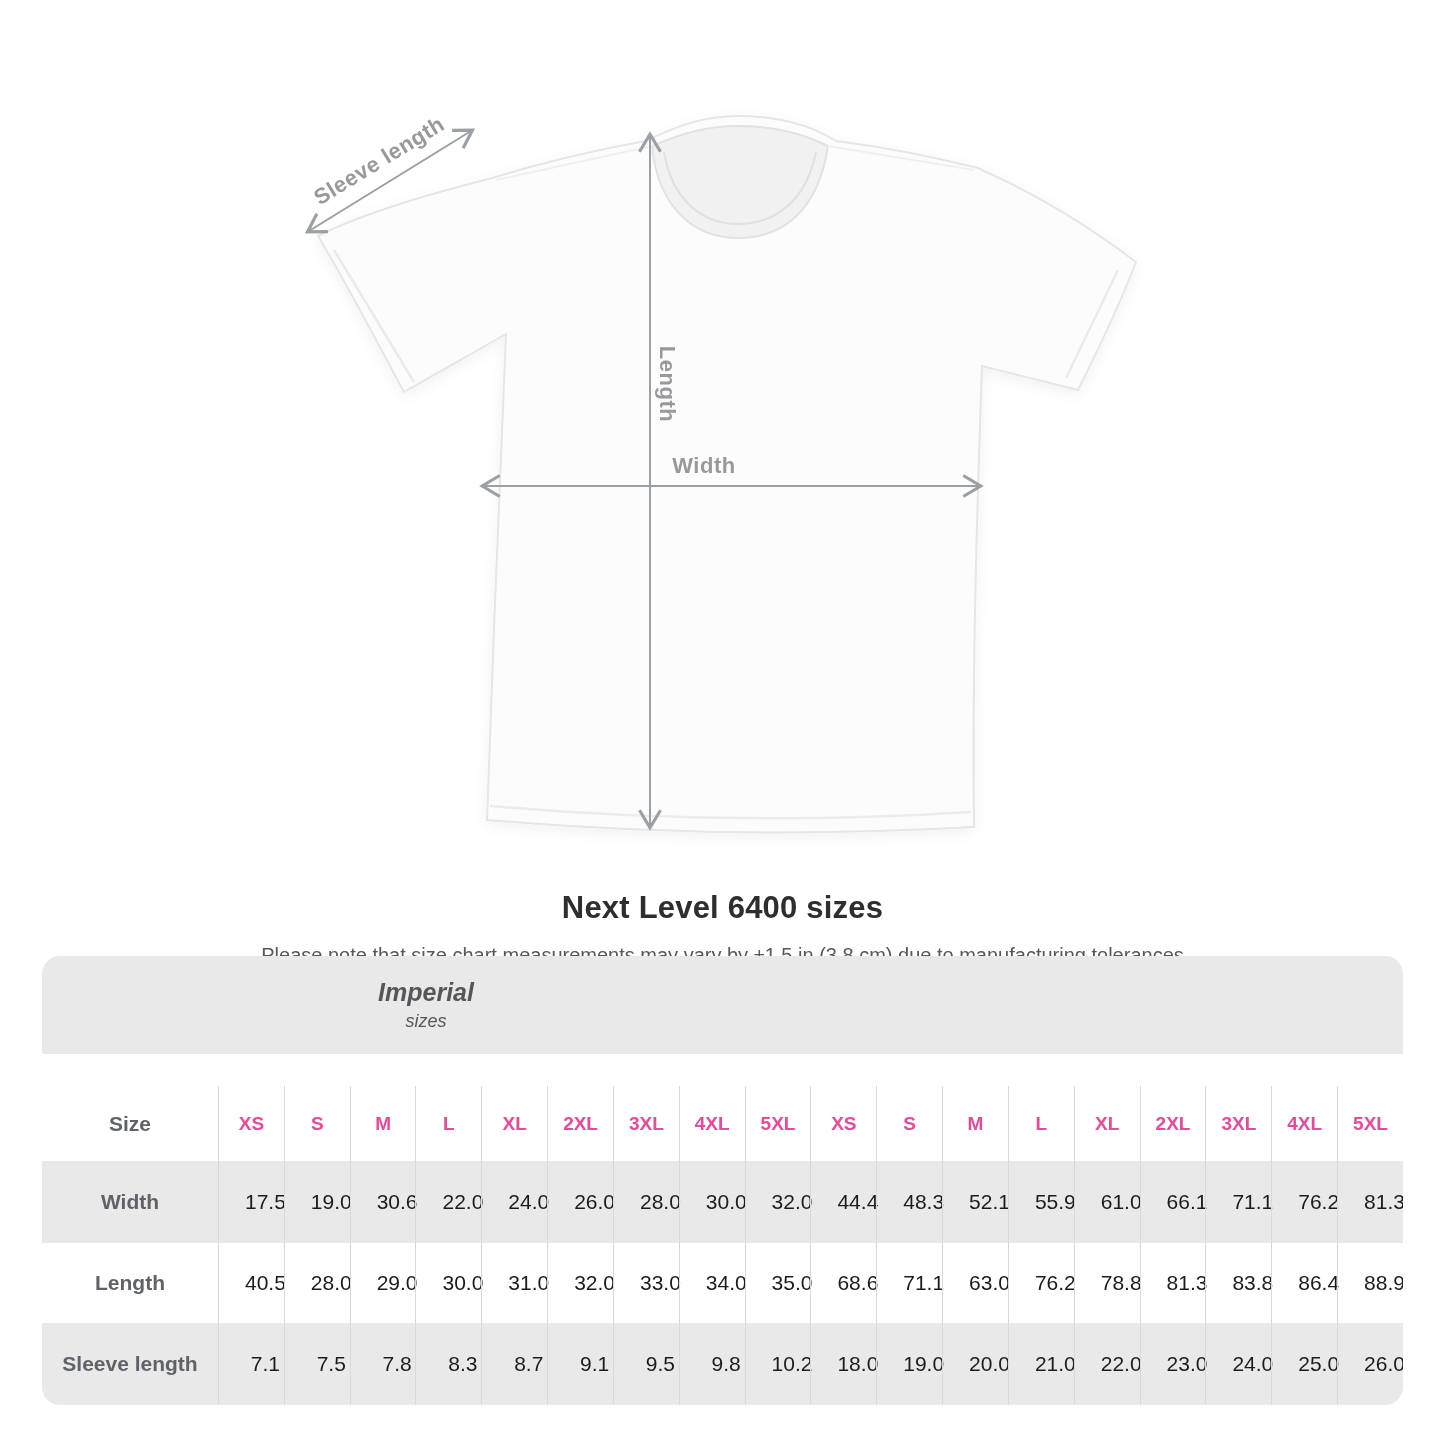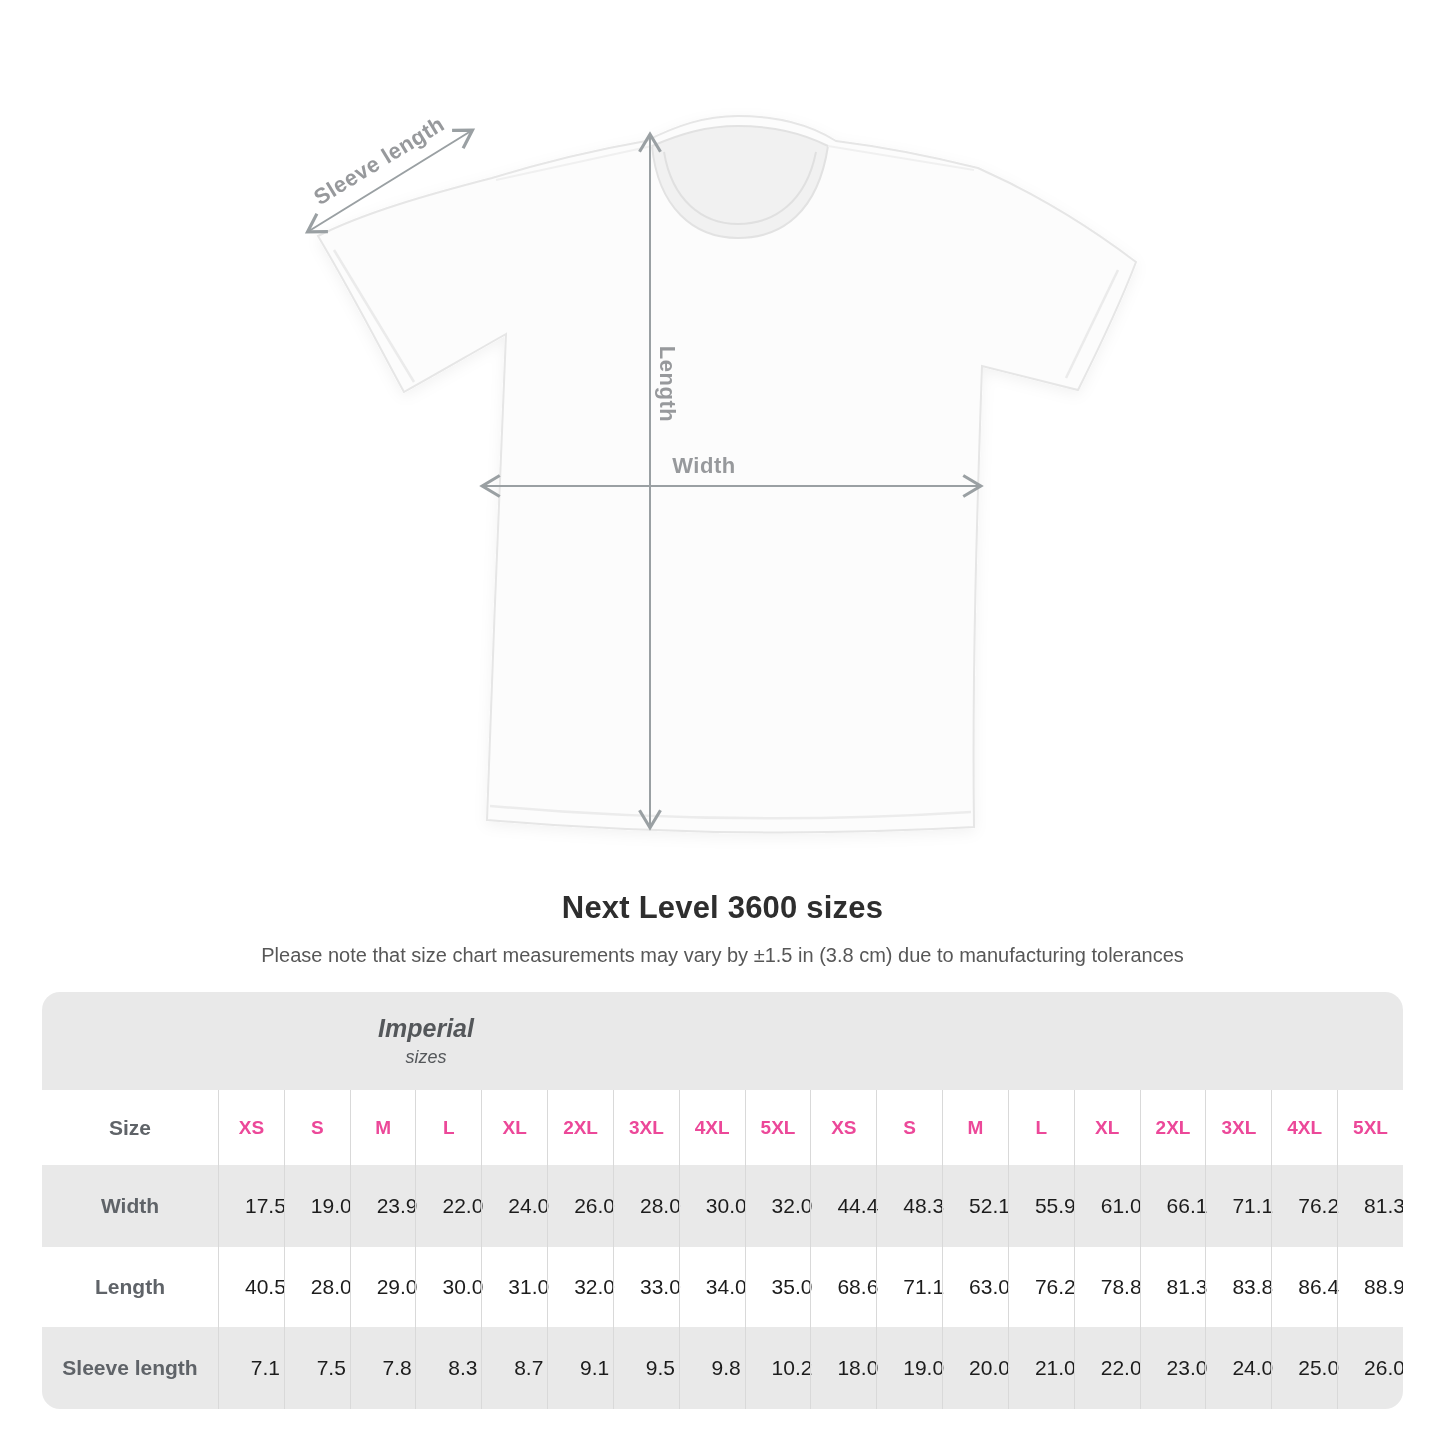--- a/index.html
+++ b/index.html
@@ -10,33 +10,33 @@
   .shirt-svg{position:absolute;left:0;top:0;}
   .page-title{
     position:absolute;top:890px;left:0;width:100%;text-align:center;
     font-size:31px;font-weight:bold;color:#2e2e2e;letter-spacing:.2px;
   }
   .page-subtitle{
     position:absolute;top:944px;left:0;width:100%;text-align:center;
     font-size:20px;color:#575757;
   }
   .tableWrap{
-    position:absolute;left:42px;top:992px;width:1361px;
+    position:absolute;left:42px;top:956px;width:1361px;
     border-radius:18px;overflow:hidden;background:#ffffff;text-align:center;
   }
   .band{display:flex;background:#e9e9e9;height:98px;}
   .bandCell{display:flex;flex-direction:column;align-items:center;justify-content:center;color:#54575a;}
   .bandCell.imperial{flex:0 0 768px;}
   .bandCell.metric{flex:1;}
   .bandTitle{font-weight:bold;font-style:italic;font-size:25px;}
   .bandUnit{font-style:italic;font-size:18px;margin-top:4px;}
   .trow{display:flex;}
   .rowWhite{background:#ffffff;}
   .rowGray{background:#e9e9e9;}
-  #size-row{height:75px;}
+  #size-row{height:75px;margin-top:32px;}
   #row-0{height:82px;}
   #row-1{height:80px;}
   #row-2{height:82px;}
   .labelCell{
     flex:0 0 176px;display:flex;align-items:center;justify-content:center;
     font-weight:bold;color:#5f6368;font-size:21px;
   }
   .sizeCell,.valCell{
     flex:1;display:flex;align-items:center;justify-content:center;
     border-left:1px solid #d9d9d9;min-width:0;
@@ -92,21 +92,21 @@
 
     <line x1="309" y1="231" x2="471" y2="131" stroke="#9aa0a3" stroke-width="2" marker-start="url(#ah)" marker-end="url(#ah)"></line>
     <line x1="650" y1="136" x2="650" y2="826" stroke="#9aa0a3" stroke-width="2" marker-start="url(#ah)" marker-end="url(#ah)"></line>
     <line x1="484" y1="486" x2="979" y2="486" stroke="#9aa0a3" stroke-width="2" marker-start="url(#ah)" marker-end="url(#ah)"></line>
 
     <text class="anno" x="383" y="167" text-anchor="middle" transform="rotate(-31.5 383 167)">Sleeve length</text>
     <text class="anno" x="660" y="384" text-anchor="middle" transform="rotate(90 660 384)">Length</text>
     <text class="anno" x="704" y="473" text-anchor="middle">Width</text>
   </svg>
 
-  <div class="page-title">Next Level 3600 sizes</div>
+  <div class="page-title">Next Level 6400 sizes</div>
   <div class="page-subtitle">Please note that size chart measurements may vary by ±1.5 in (3.8 cm) due to manufacturing tolerances</div>
 
   <div class="tableWrap">
     <div class="band">
       <div class="bandCell imperial">
         <div class="bandTitle">Imperial</div>
         <div class="bandUnit">sizes</div>
       </div>
     </div>
 
@@ -129,21 +129,21 @@
         <div class="sizeCell">2XL</div>
         <div class="sizeCell">3XL</div>
         <div class="sizeCell">4XL</div>
         <div class="sizeCell">5XL</div>
       </div>
 
     <div class="trow rowGray" id="row-0">
       <div class="labelCell">Width</div>
     <div class="valCell">17.5</div>
         <div class="valCell">19.0</div>
-        <div class="valCell">23.9</div>
+        <div class="valCell">30.6</div>
         <div class="valCell">22.0</div>
         <div class="valCell">24.0</div>
         <div class="valCell">26.0</div>
         <div class="valCell">28.0</div>
         <div class="valCell">30.0</div>
         <div class="valCell">32.0</div>
         <div class="valCell">44.4</div>
         <div class="valCell">48.3</div>
         <div class="valCell">52.1</div>
         <div class="valCell">55.9</div>

